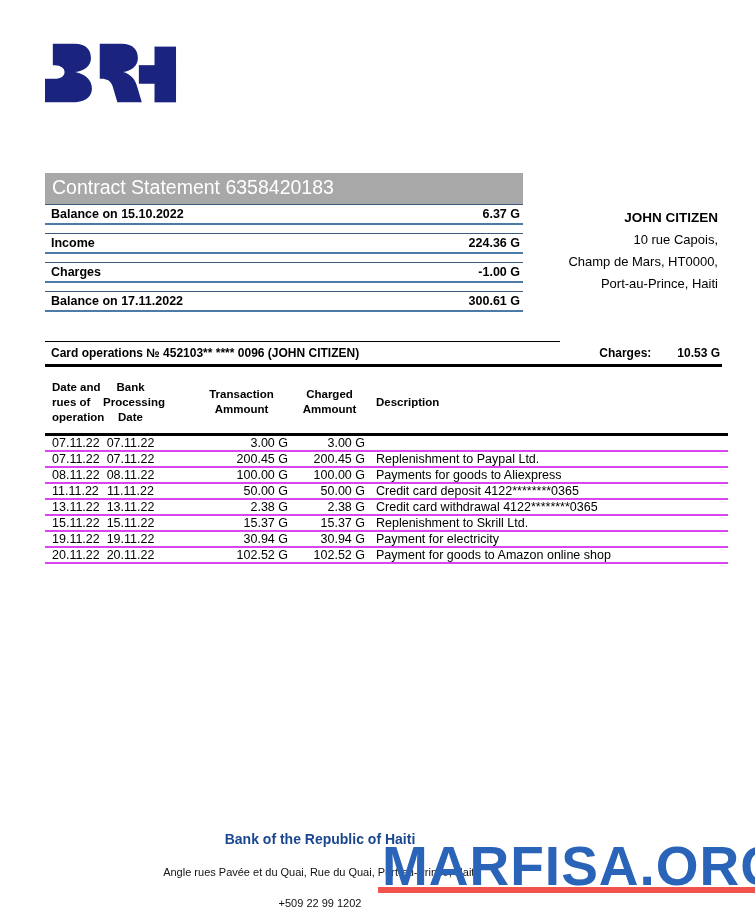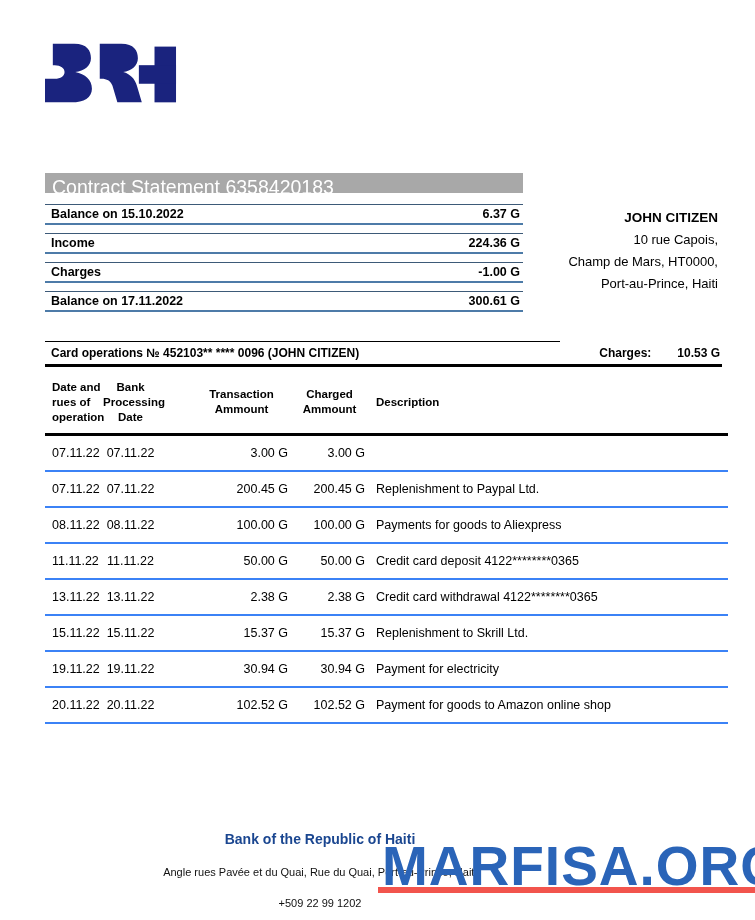--- a/index.html
+++ b/index.html
@@ -3,21 +3,21 @@
 <meta charset="utf-8">
 <style>
   html,body{margin:0;padding:0;background:#e8e8e8;}
   .page{position:relative;width:755px;height:920px;background:#ffffff;overflow:hidden;
         font-family:"Liberation Sans",sans-serif;color:#000;}
 
   
   .logo{position:absolute;left:45px;top:42px;width:132px;height:62px;}
 
   
-  .contract-bar{position:absolute;left:45px;top:173px;width:478px;height:20px;
+  .contract-bar{position:absolute;left:45px;top:173px;width:478px;height:32px;
     background:#a8a8a8;color:#ffffff;font-size:19.5px;line-height:28px;
     padding-left:7px;box-sizing:border-box;white-space:nowrap;}
 
   
   .summary{position:absolute;left:45px;top:204px;width:478px;}
   .summary-row{display:flex;justify-content:space-between;align-items:center;
     height:18px;border-top:1px solid #3d5a78;border-bottom:2px solid #4d7ba8;
     margin-bottom:8px;padding:0 3px 0 6px;font-size:12.5px;font-weight:bold;}
 
   
@@ -30,21 +30,21 @@
   .cardops::before{content:"";position:absolute;left:0;top:0;width:515px;height:1px;background:#000;}
   .cardops-row{display:flex;justify-content:space-between;align-items:flex-end;
     padding:5px 0 4px 6px;font-size:12px;font-weight:bold;}
   .cardops-right{display:flex;gap:26px;padding-right:2px;}
 
   
   .txtable{position:absolute;left:45px;top:369px;width:683px;}
   .tx-header{display:flex;align-items:center;border-bottom:3px solid #000;
     padding:8px 0 6px 0;min-height:50px;box-sizing:content-box;}
   .th{font-weight:bold;font-size:11.5px;line-height:15px;white-space:pre-line;}
-  .tx-row{display:flex;align-items:center;height:36px;border-bottom:2px solid #3b82f6;
+  .tx-row{display:flex;align-items:center;height:16px;border-bottom:2px solid #d946ef;
     font-size:12.5px;box-sizing:border-box;}
   .c1{width:58px;padding-left:7px;box-sizing:border-box;text-align:left;}
   .c2{width:55px;text-align:center;}
   .c3{width:133px;text-align:right;padding-right:3px;box-sizing:border-box;}
   .c4{width:77px;text-align:right;padding-right:3px;box-sizing:border-box;}
   .c5{flex:1;text-align:left;padding-left:8px;}
   .hc3{text-align:center;padding-left:34px;padding-right:0;}
   .hc4{text-align:center;padding-right:0;}
 
   

